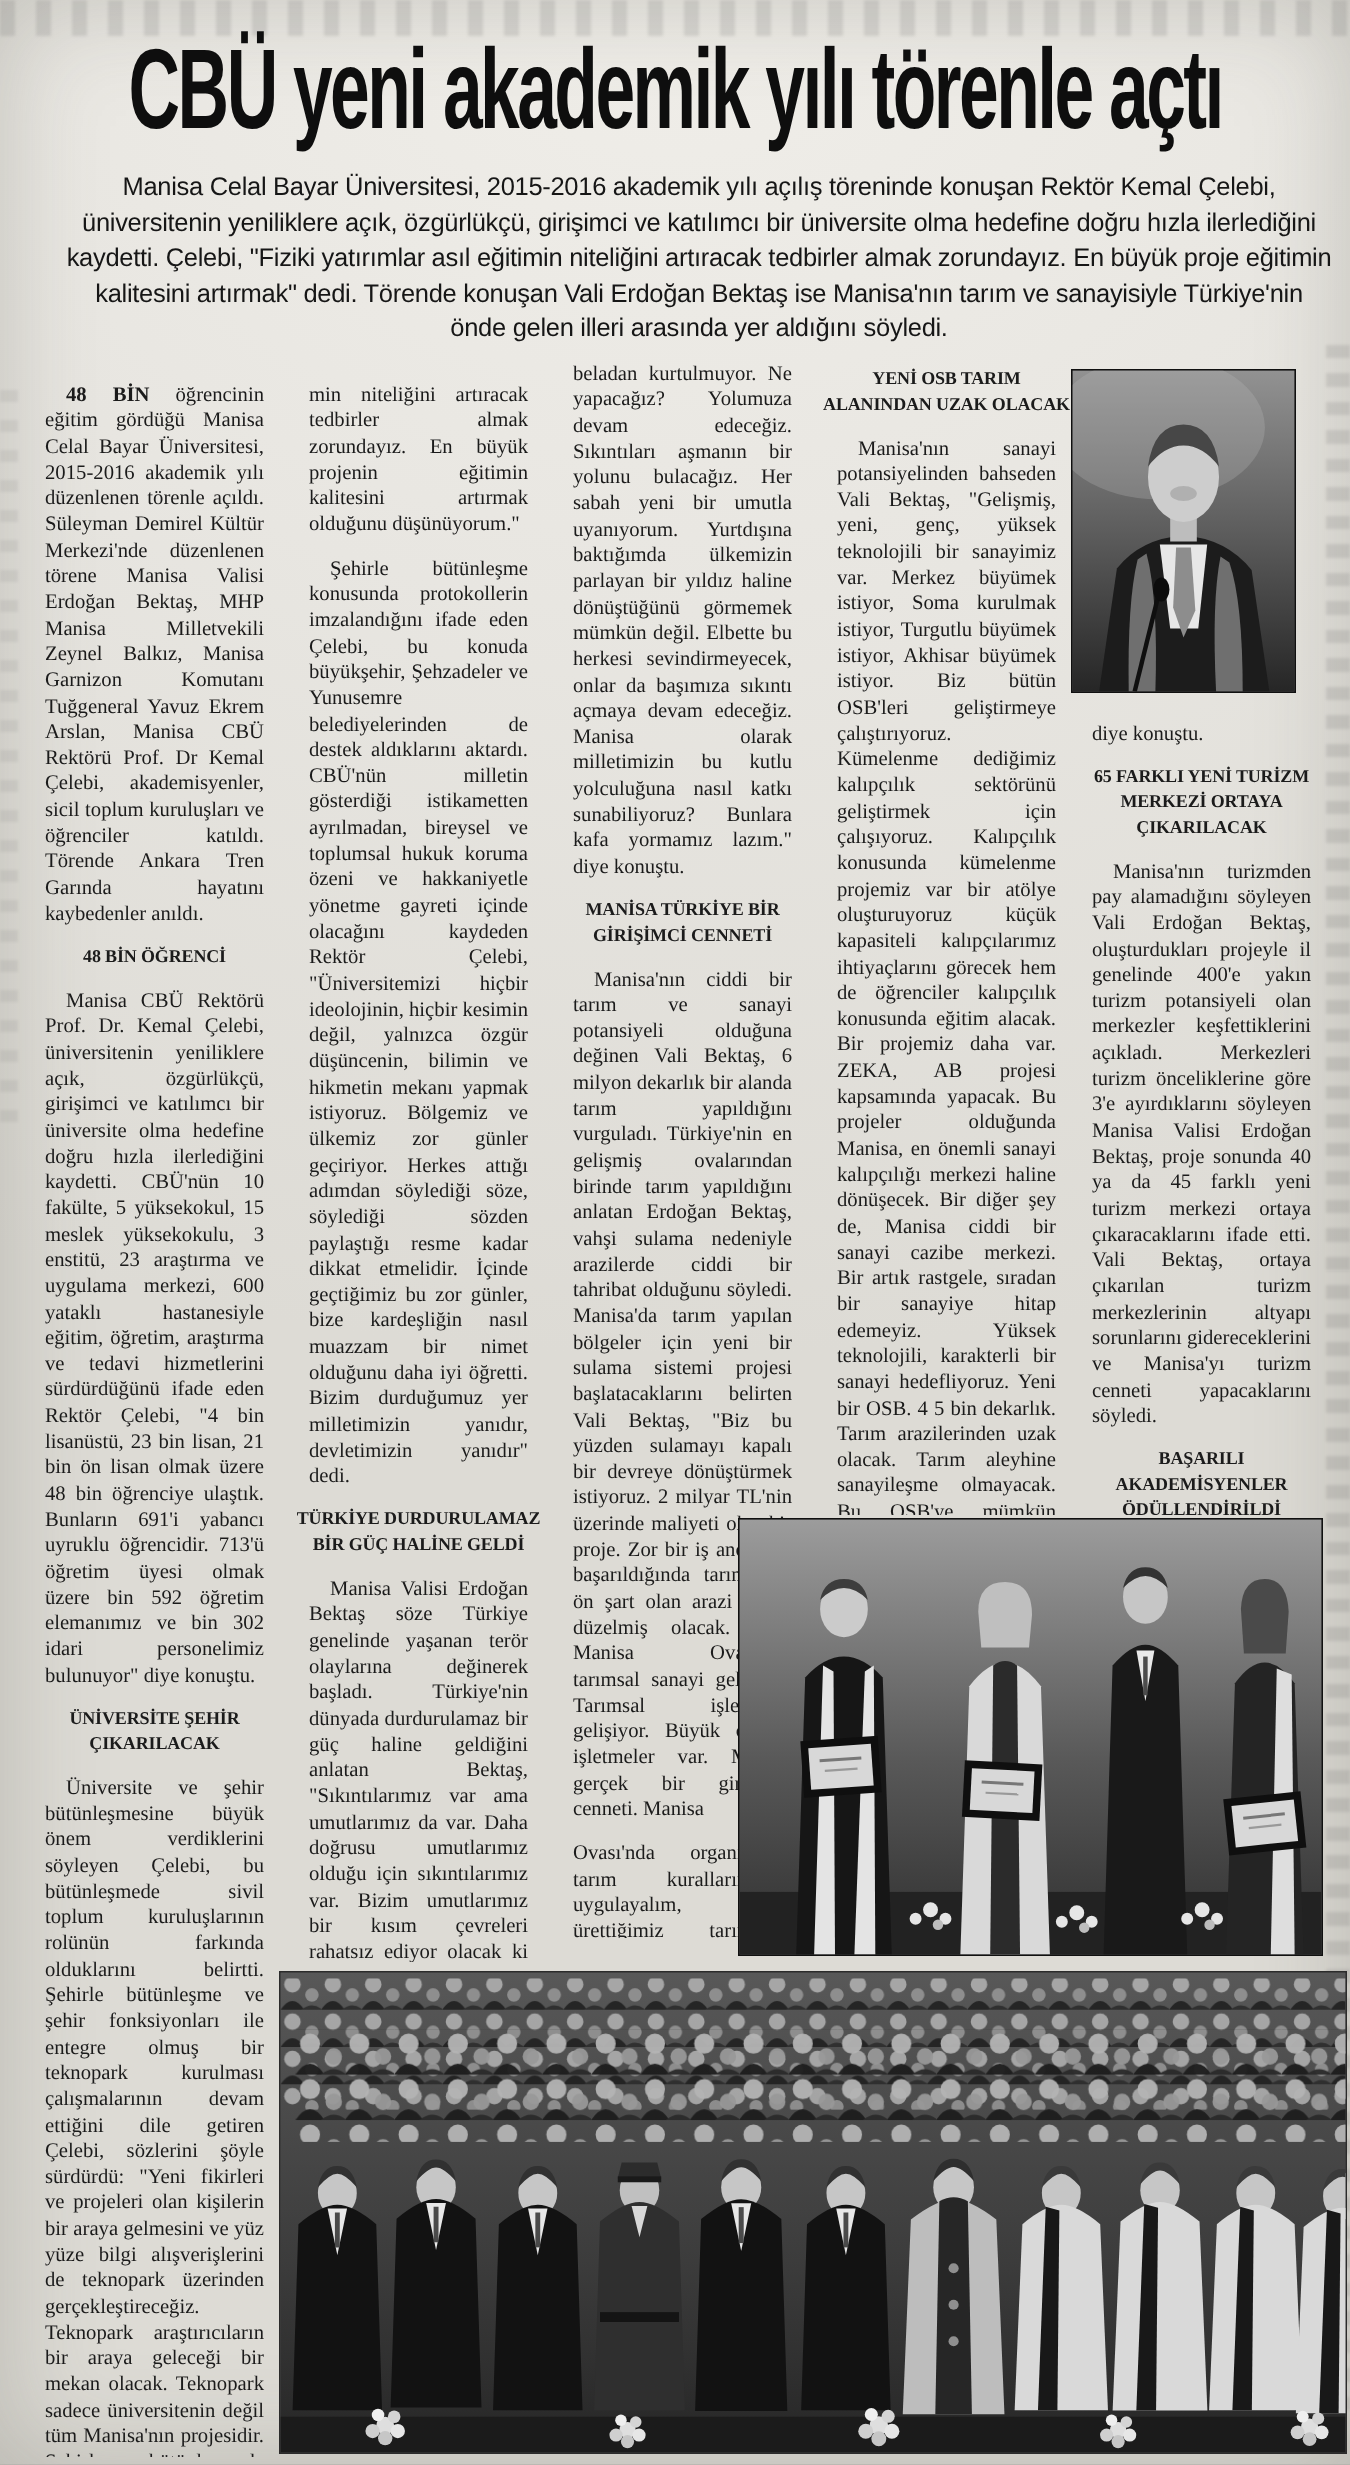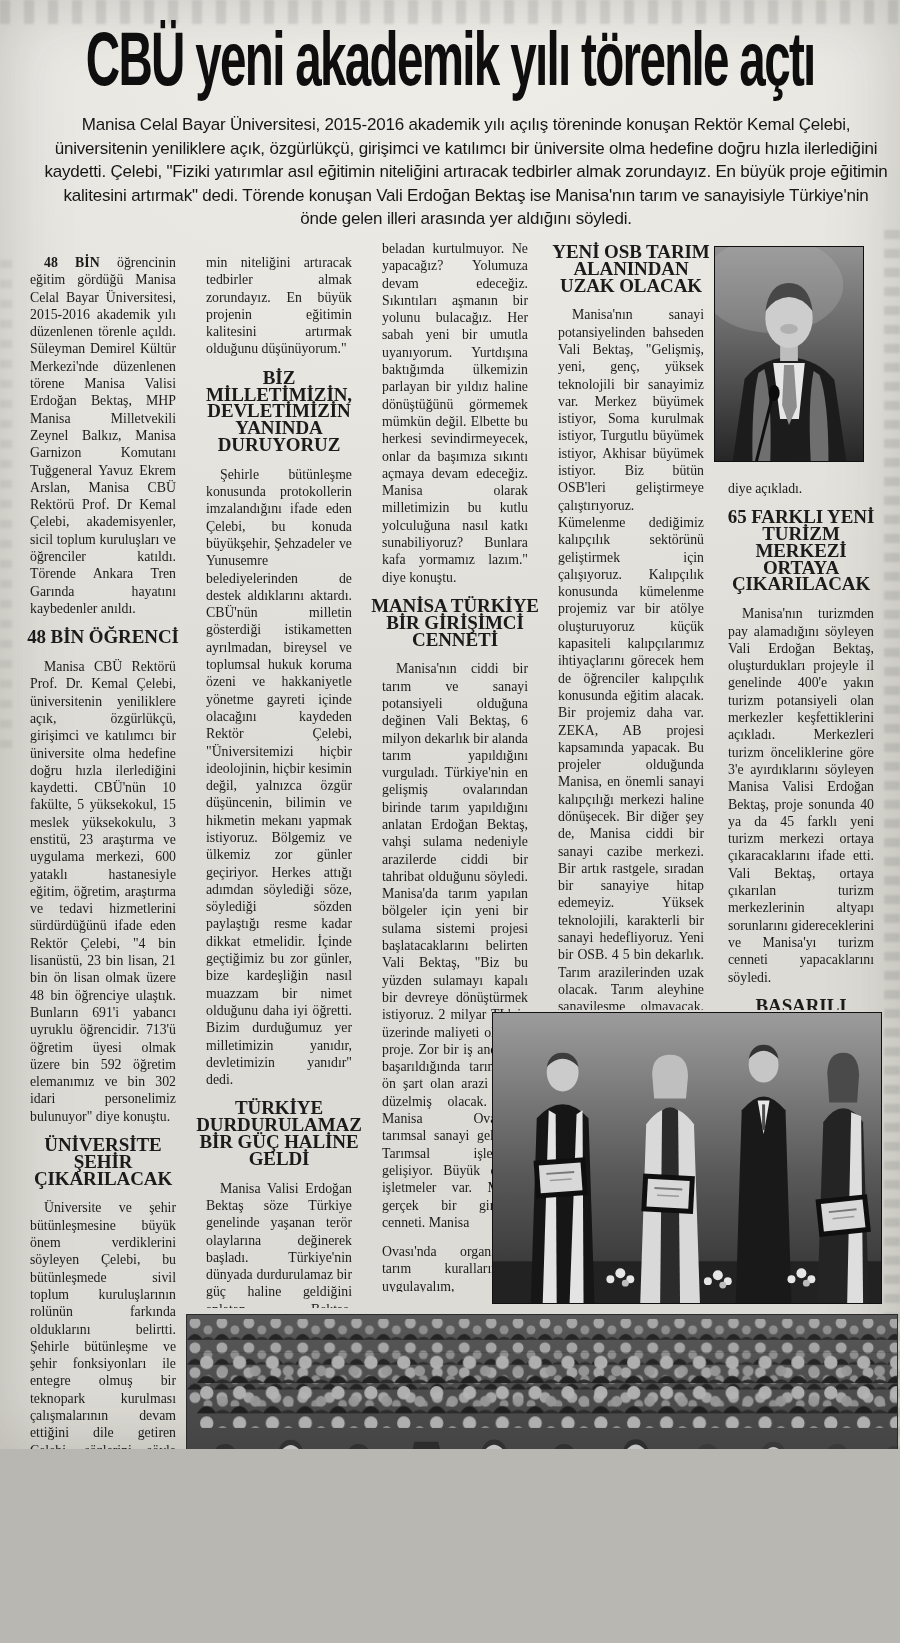--- a/index.html
+++ b/index.html
@@ -1,37 +1,37 @@
 <!DOCTYPE html>
 <html lang="tr"><head>
 <meta charset="utf-8">
 <style>
   html,body{margin:0;padding:0;background:#b9b7b2;}
-  .page{position:relative;width:900px;height:1449px;margin:0 auto;overflow:hidden;
+  .page{position:relative;width:900px;height:1643px;margin:0 auto;overflow:hidden;
     background:radial-gradient(130% 55% at 50% 0%, #f0eee9 0%, #e8e6e1 45%, #dddbd5 100%);
     box-shadow:inset 0 0 70px rgba(90,88,78,.28);
     font-family:"Liberation Serif", serif;color:#1b1b1b;}
   
   .bleed{position:absolute;pointer-events:none;opacity:.35;filter:blur(1.2px);}
   .bleed-top{top:0;left:0;width:100%;height:24px;
     background:repeating-linear-gradient(90deg, rgba(90,90,90,.45) 0 10px, rgba(200,200,200,0) 10px 24px);}
   .bleed-right{top:230px;right:0;width:16px;height:1380px;opacity:.28;
     background:repeating-linear-gradient(180deg, rgba(80,80,80,.5) 0 9px, rgba(200,200,200,0) 9px 19px);}
   .bleed-left{top:260px;left:0;width:12px;height:500px;opacity:.18;
     background:repeating-linear-gradient(180deg, rgba(80,80,80,.5) 0 8px, rgba(200,200,200,0) 8px 20px);}
   .masthead{position:absolute;top:16px;left:0;width:1324px;transform:scale(0.68,1.08);transform-origin:0 0;text-align:center;}
   .headline{margin:0;font-family:"Liberation Sans", sans-serif;font-weight:bold;font-size:70px;
     letter-spacing:-2.5px;color:#0e0e0e;white-space:nowrap;}
   .lead{position:absolute;top:97px;left:28px;width:844px;margin:16px;
     font-family:"Liberation Sans", sans-serif;font-weight:normal;font-size:17px;line-height:23.5px;
     letter-spacing:-0.2px;text-align:center;color:#161616;}
   .col{position:absolute;width:170px;font-size:13.8px;line-height:17.3px;text-align:justify;overflow:hidden;}
   .col p{margin:12px;text-indent:14px;}
   .col p.cont{text-indent:0;}
-  .col h3{margin:2px 0 1px;font-size:19px;line-height:16.8px;font-weight:bold;text-align:center;
+  .col h3{margin:2px 0 1px;font-size:12px;line-height:16.8px;font-weight:bold;text-align:center;
     text-indent:0;letter-spacing:-0.1px;}
   .col .narrow{width:120px;}
   .col-1{left:18px;top:242px;height:1396px;}
   .col-2{left:194px;top:242px;height:1066px;}
   .col-3{left:370px;top:228px;height:1064px;}
   .col-4{left:546px;top:242px;height:768px;}
   .col-5{left:716px;top:468px;width:170px;height:542px;}
   .photo{position:absolute;border:1.5px solid #101010;background:#4a4a4a;box-sizing:border-box;}
   .photo svg{display:block;width:100%;height:100%;}
   .photo--portrait{left:714px;top:246px;width:150px;height:216px;}
@@ -56,40 +56,39 @@
   <div class="col col-1">
     <p><b>48 BİN</b> <span>öğrencinin eğitim gördüğü Manisa Celal Bayar Üniversitesi, 2015-2016 akademik yılı düzenlenen törenle açıldı. Süleyman Demirel Kültür Merkezi'nde düzenlenen törene Manisa Valisi Erdoğan Bektaş, MHP Manisa Milletvekili Zeynel Balkız, Manisa Garnizon Komutanı Tuğgeneral Yavuz Ekrem Arslan, Manisa CBÜ Rektörü Prof. Dr Kemal Çelebi, akademisyenler, sicil toplum kuruluşları ve öğrenciler katıldı. Törende Ankara Tren Garında hayatını kaybedenler anıldı.</span></p>
     <h3>48 BİN ÖĞRENCİ</h3>
     <p>Manisa CBÜ Rektörü Prof. Dr. Kemal Çelebi, üniversitenin yeniliklere açık, özgürlükçü, girişimci ve katılımcı bir üniversite olma hedefine doğru hızla ilerlediğini kaydetti. CBÜ'nün 10 fakülte, 5 yüksekokul, 15 meslek yüksekokulu, 3 enstitü, 23 araştırma ve uygulama merkezi, 600 yataklı hastanesiyle eğitim, öğretim, araştırma ve tedavi hizmetlerini sürdürdüğünü ifade eden Rektör Çelebi, "4 bin lisanüstü, 23 bin lisan, 21 bin ön lisan olmak üzere 48 bin öğrenciye ulaştık. Bunların 691'i yabancı uyruklu öğrencidir. 713'ü öğretim üyesi olmak üzere bin 592 öğretim elemanımız ve bin 302 idari personelimiz bulunuyor" diye konuştu.</p>
     <h3>ÜNİVERSİTE ŞEHİR ÇIKARILACAK</h3>
     <p>Üniversite ve şehir bütünleşmesine büyük önem verdiklerini söyleyen Çelebi, bu bütünleşmede sivil toplum kuruluşlarının rolünün farkında olduklarını belirtti. Şehirle bütünleşme ve şehir fonksiyonları ile entegre olmuş bir teknopark kurulması çalışmalarının devam ettiğini dile getiren Çelebi, sözlerini şöyle sürdürdü: "Yeni fikirleri ve projeleri olan kişilerin bir araya gelmesini ve yüz yüze bilgi alışverişlerini de teknopark üzerinden gerçekleştireceğiz. Teknopark araştırıcıların bir araya geleceği bir mekan olacak. Teknopark sadece üniversitenin değil tüm Manisa'nın projesidir. Şehirle bütünleşmede üniversite hastanesinin çok önemli olduğunu düşünüyoruz. Bu amaçla hastanede verilen hizmetin niteliğini artırmak, bazı birimleri daha üst seviyede geliştirmek, Manisalıları başka şehirlere gitmekten kurtarmak için gayret ediyoruz. kısa bir süre önce hizmet vermeye başlayan Radyasyon Onkolojisi Kliniği bölgenin en donanımlı kanser merkezlerinden biri haline geldi. Kardiyoloji binasının yoğun bakım ünitelerinin yönetmeliklerde istenen seviyeye getirilmesi için çok kapsamlı bir çalışma yapılıyor. Fiziki yatırımlar asıl eğiti-</p>
   </div>
 
   <div class="col col-2">
     <p class="cont">min niteliğini artıracak tedbirler almak zorundayız. En büyük projenin eğitimin kalitesini artırmak olduğunu düşünüyorum."</p>
-    <h3>BİZ MİLLETİMİZİN, DEVLETİMİZİN YANINDA DURUYORUZ</h3>
     <p>Şehirle bütünleşme konusunda protokollerin imzalandığını ifade eden Çelebi, bu konuda büyükşehir, Şehzadeler ve Yunusemre belediyelerinden de destek aldıklarını aktardı. CBÜ'nün milletin gösterdiği istikametten ayrılmadan, bireysel ve toplumsal hukuk koruma özeni ve hakkaniyetle yönetme gayreti içinde olacağını kaydeden Rektör Çelebi, "Üniversitemizi hiçbir ideolojinin, hiçbir kesimin değil, yalnızca özgür düşüncenin, bilimin ve hikmetin mekanı yapmak istiyoruz. Bölgemiz ve ülkemiz zor günler geçiriyor. Herkes attığı adımdan söylediği söze, söylediği sözden paylaştığı resme kadar dikkat etmelidir. İçinde geçtiğimiz bu zor günler, bize kardeşliğin nasıl muazzam bir nimet olduğunu daha iyi öğretti. Bizim durduğumuz yer milletimizin yanıdır, devletimizin yanıdır" dedi.</p>
     <h3>TÜRKİYE DURDURULAMAZ BİR GÜÇ HALİNE GELDİ</h3>
     <p>Manisa Valisi Erdoğan Bektaş söze Türkiye genelinde yaşanan terör olaylarına değinerek başladı. Türkiye'nin dünyada durdurulamaz bir güç haline geldiğini anlatan Bektaş, "Sıkıntılarımız var ama umutlarımız da var. Daha doğrusu umutlarımız olduğu için sıkıntılarımız var. Bizim umutlarımız bir kısım çevreleri rahatsız ediyor olacak ki bize sıkıntı vermeye devam ediyorlar. Canımızı yakıyorlar. Ancak bizim umutlarımız, bizim varlığımız, bizim milletimizin moral potansiyeli bu sıkıntıları hep aştı. Biz en zayıf zamanımızda değiliz. Çanakkale bizim çok yakınımızda. Gerçekten umutlarımızın hayata geçtiği, filizlendiği, her yerden görülebildiği bir dönemi yaşıyoruz. Onun içinde başımız</p>
   </div>
 
   <div class="col col-3">
     <p class="cont">beladan kurtulmuyor. Ne yapacağız? Yolumuza devam edeceğiz. Sıkıntıları aşmanın bir yolunu bulacağız. Her sabah yeni bir umutla uyanıyorum. Yurtdışına baktığımda ülkemizin parlayan bir yıldız haline dönüştüğünü görmemek mümkün değil. Elbette bu herkesi sevindirmeyecek, onlar da başımıza sıkıntı açmaya devam edeceğiz. Manisa olarak milletimizin bu kutlu yolculuğuna nasıl katkı sunabiliyoruz? Bunlara kafa yormamız lazım." diye konuştu.</p>
     <h3>MANİSA TÜRKİYE BİR GİRİŞİMCİ CENNETİ</h3>
     <p>Manisa'nın ciddi bir tarım ve sanayi potansiyeli olduğuna değinen Vali Bektaş, 6 milyon dekarlık bir alanda tarım yapıldığını vurguladı. Türkiye'nin en gelişmiş ovalarından birinde tarım yapıldığını anlatan Erdoğan Bektaş, vahşi sulama nedeniyle arazilerde ciddi bir tahribat olduğunu söyledi. Manisa'da tarım yapılan bölgeler için yeni bir sulama sistemi projesi başlatacaklarını belirten Vali Bektaş, "Biz bu yüzden sulamayı kapalı bir devreye dönüştürmek istiyoruz. 2 milyar TL'nin üzerinde maliyeti olan bir proje. Zor bir iş ancak bu başarıldığında tarım için ön şart olan arazi ve su düzelmiş olacak. Yine Manisa Ovası'nda tarımsal sanayi gelişiyor. Tarımsal işletmeler gelişiyor. Büyük çağdaş işletmeler var. Manisa gerçek bir girişimci cenneti. Manisa</p>
     <p class="cont narrow">Ovası'nda organik tarım kurallarını uygulayalım, ürettiğimiz tarım ürünlerini pazara ulaştıralım dedik. Bu konuda da güzel gelişmeler oluyor. Tarım alanında ayrıca Alaşehir-Salihli'de bir jeotermal ortaya çıktı. Enerjinin dışında kalan sıcaklığı değerlendirmek amacıyla jeotermal ısıtmalı bir sera bölgesi oluşturmanın gayreti içerisindeyiz." dedi.</p>
   </div>
 
   <div class="col col-4">
     <h3>YENİ OSB TARIM ALANINDAN UZAK OLACAK</h3>
     <p>Manisa'nın sanayi potansiyelinden bahseden Vali Bektaş, "Gelişmiş, yeni, genç, yüksek teknolojili bir sanayimiz var. Merkez büyümek istiyor, Soma kurulmak istiyor, Turgutlu büyümek istiyor, Akhisar büyümek istiyor. Biz bütün OSB'leri geliştirmeye çalıştırıyoruz. Kümelenme dediğimiz kalıpçılık sektörünü geliştirmek için çalışıyoruz. Kalıpçılık konusunda kümelenme projemiz var bir atölye oluşturuyoruz küçük kapasiteli kalıpçılarımız ihtiyaçlarını görecek hem de öğrenciler kalıpçılık konusunda eğitim alacak. Bir projemiz daha var. ZEKA, AB projesi kapsamında yapacak. Bu projeler olduğunda Manisa, en önemli sanayi kalıpçılığı merkezi haline dönüşecek. Bir diğer şey de, Manisa ciddi bir sanayi cazibe merkezi. Bir artık rastgele, sıradan bir sanayiye hitap edemeyiz. Yüksek teknolojili, karakterli bir sanayi hedefliyoruz. Yeni bir OSB. 4 5 bin dekarlık. Tarım arazilerinden uzak olacak. Tarım aleyhine sanayileşme olmayacak. Bu OSB'ye mümkün olursa İhtisas OSB diyeceğiz. Bu OSB'de yeni nesil malzemeler konusu üzerinde duracağız. Bu bölgeye destek verecek bir fakülte ve teknik üniversite, belki de teknopark ve araştırma enstitüleri kurulacak. Büyük bir projenin hazırlığını mayalandıracağız."</p>
   </div>
 
   <div class="col col-5">
-    <p class="cont">diye açıkladı.</p>
+    <p class="cont">diye konuştu.</p>
     <h3>65 FARKLI YENİ TURİZM MERKEZİ ORTAYA ÇIKARILACAK</h3>
     <p>Manisa'nın turizmden pay alamadığını söyleyen Vali Erdoğan Bektaş, oluşturdukları projeyle il genelinde 400'e yakın turizm potansiyeli olan merkezler keşfettiklerini açıkladı. Merkezleri turizm önceliklerine göre 3'e ayırdıklarını söyleyen Manisa Valisi Erdoğan Bektaş, proje sonunda 40 ya da 45 farklı yeni turizm merkezi ortaya çıkaracaklarını ifade etti. Vali Bektaş, ortaya çıkarılan turizm merkezlerinin altyapı sorunlarını gidereceklerini ve Manisa'yı turizm cenneti yapacaklarını söyledi.</p>
     <h3>BAŞARILI AKADEMİSYENLER ÖDÜLLENDİRİLDİ</h3>
     <p>Konuşmaların ardından 2014-2015 Akademik Yılı'nda başarılı olan akademisyenlere ödülleri verildi. Açılış töreni, ödüllerin dağıtılmasıyla son buldu.</p>
 
   </div>
 
   <figure class="photo photo--portrait" style="margin:0">
     <svg viewBox="0 0 150 214" preserveAspectRatio="none">
       <defs>

